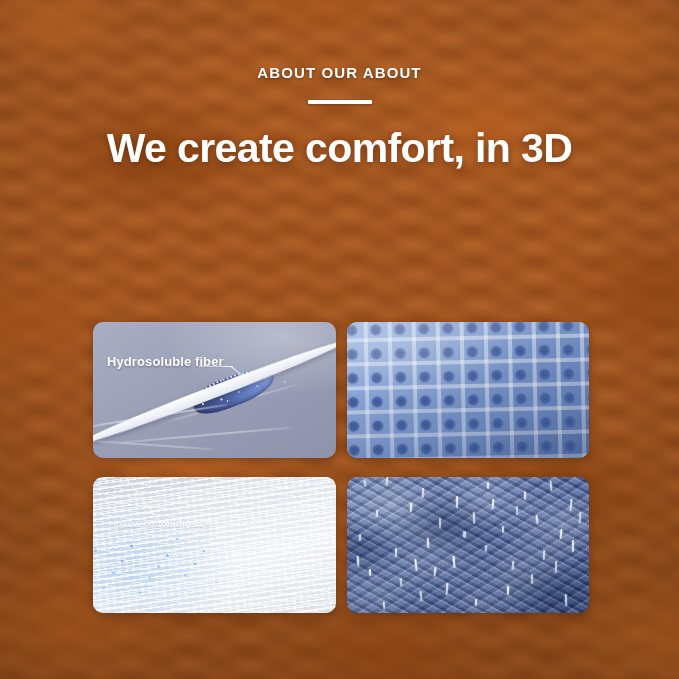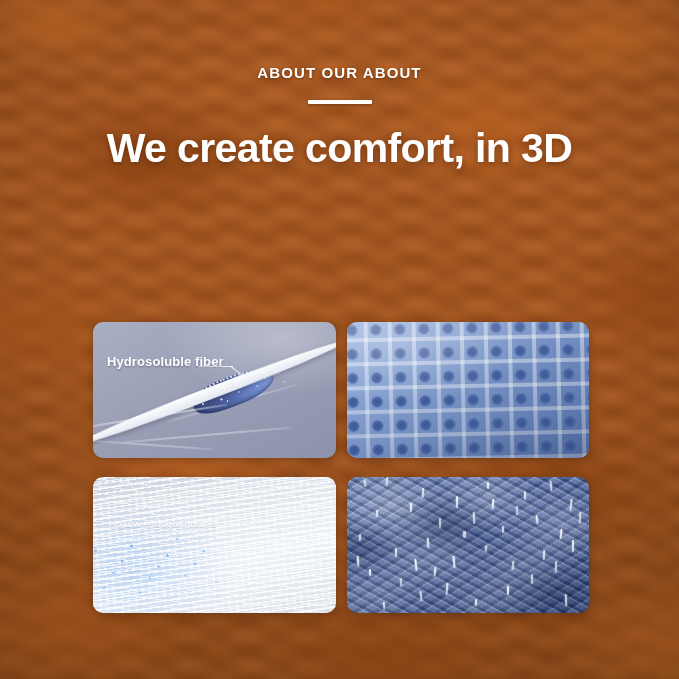--- a/index.html
+++ b/index.html
@@ -351,21 +351,21 @@
         <div class="tile-waffle" style="position:absolute;inset:0;"></div>
       </div>
       <div class="waffle-shade"></div>
     </div>
 
     <div class="tile tile-cotton">
       <div class="cotton-fibers"></div>
       <div class="cotton-granules"></div>
       <div class="cotton-overlay"></div>
       <div class="cotton-leader"></div>
-      <div class="cotton-label">Hollow enough threads</div>
+      <div class="cotton-label">Hollow cotton threads</div>
     </div>
 
     <div class="tile tile-twill">
       <div class="twill-facets"></div>
       <div class="tufts" id="tufts">
           <div class="tuft" style="left: 7%; top: 2%; height: 7px; transform: rotate(-6deg); opacity: 0.72;"></div>
           <div class="tuft" style="left: 16%; top: 0%; height: 8.7px; transform: rotate(5deg); opacity: 0.78;"></div>
           <div class="tuft" style="left: 31%; top: 8%; height: 10.4px; transform: rotate(3deg); opacity: 0.84;"></div>
           <div class="tuft" style="left: 45%; top: 14%; height: 12.1px; transform: rotate(1deg); opacity: 0.9;"></div>
           <div class="tuft" style="left: 58%; top: 4%; height: 7px; transform: rotate(-1deg); opacity: 0.96;"></div>

